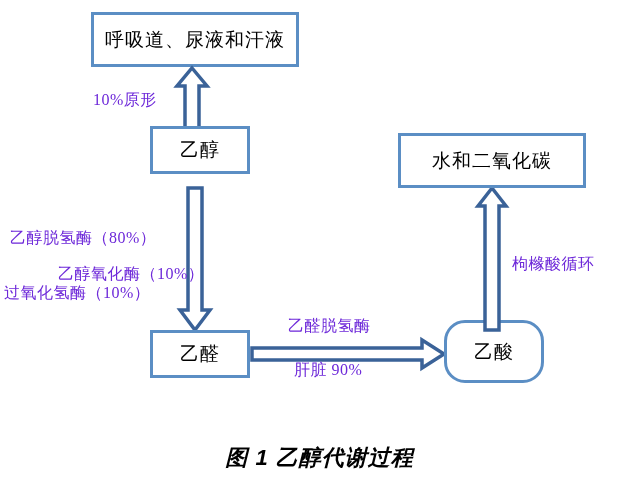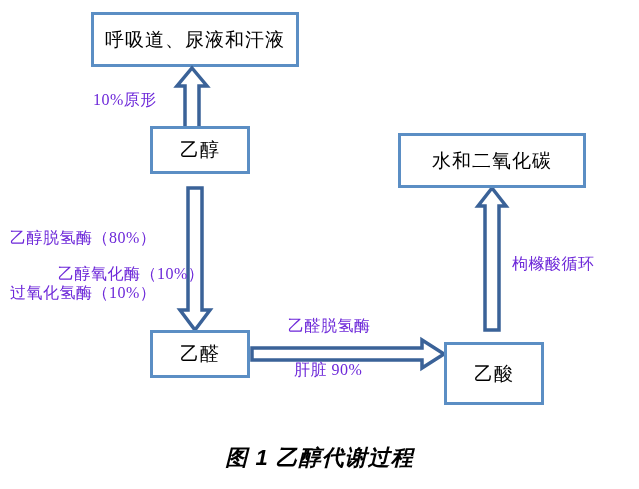--- a/index.html
+++ b/index.html
@@ -78,34 +78,34 @@
   <div class="node-box" style="left:150px; top:126px; width:100px; height:48px;">乙醇</div>
 
   <div class="arrow" style="left:178px; top:186px; width:34px; height:146px;">
     <svg width="34" height="146" viewBox="0 0 34 146">
       <polygon points="17,144 32,124 24,124 24,2 10,2 10,124 2,124" fill="#ffffff" stroke="#3a6298" stroke-width="3.5" stroke-linejoin="miter"></polygon>
     </svg>
   </div>
 
   <div class="label" style="left:10px; top:200px;margin-top:28px;">乙醇脱氢酶（80%）</div>
   <div class="label" style="left:10px; top:264px;margin-left:48px;">乙醇氧化酶（10%）</div>
-  <div class="label" style="left:10px; top:283px;">过氧化氢酶（10%）</div>
+  <div class="label" style="left:4px; top:283px;">过氧化氢酶（10%）</div>
 
   <div class="node-box" style="left:150px; top:330px; width:100px; height:48px;">乙醛</div>
 
   <div class="arrow" style="left:250px; top:337px; width:196px; height:34px;">
     <svg width="196" height="34" viewBox="0 0 196 34">
       <polygon points="194,17 172,31 172,23 2,23 2,11 172,11 172,3" fill="#ffffff" stroke="#3a6298" stroke-width="3.5" stroke-linejoin="miter"></polygon>
     </svg>
   </div>
 
   <div class="label" style="left:288px; top:316px;">乙醛脱氢酶</div>
   <div class="label" style="left:294px; top:360px;">肝脏 90%</div>
 
-  <div class="node-box" style="left:444px; top:342px; width:100px; height:63px;">乙酸</div>
+  <div class="node-box" style="left:444px; top:320px; width:100px; height:63px;border-radius:21px;">乙酸</div>
 
   <div class="arrow" style="left:476px; top:186px; width:32px; height:146px;">
     <svg width="32" height="146" viewBox="0 0 32 146">
       <polygon points="16,2 30,20 23,20 23,144 9,144 9,20 2,20" fill="#ffffff" stroke="#3a6298" stroke-width="3.5" stroke-linejoin="miter"></polygon>
     </svg>
   </div>
 
   <div class="label" style="left:512px; top:254px;">枸橼酸循环</div>
 
   <div class="node-box" style="left:398px; top:133px; width:188px; height:55px;">水和二氧化碳</div>

